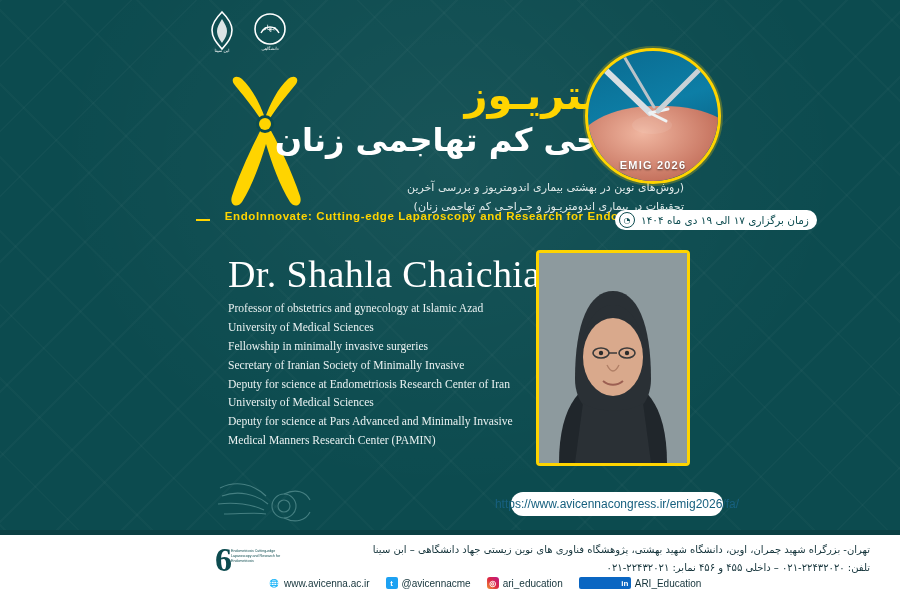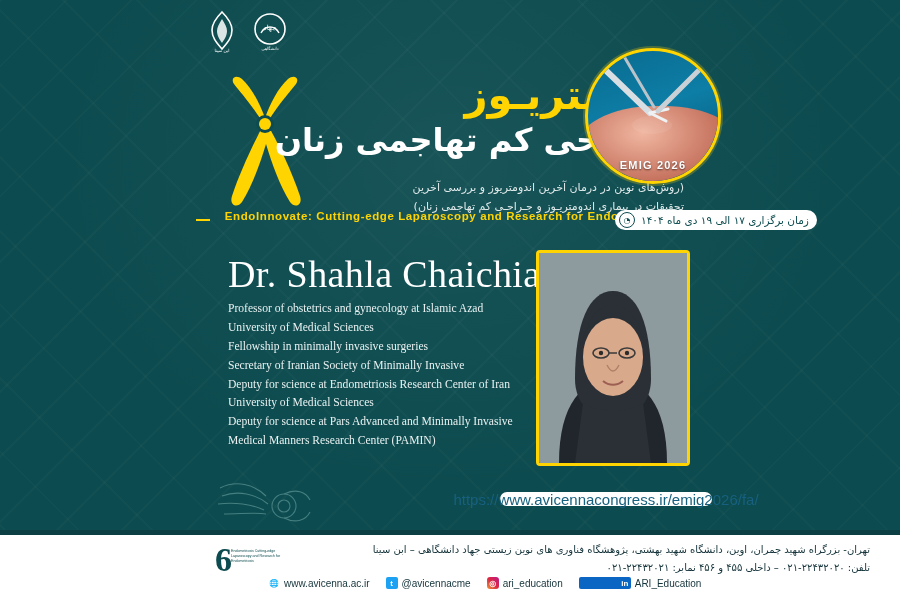--- a/index.html
+++ b/index.html
@@ -89,22 +89,22 @@
   }
 
   .speaker-photo{
     position:absolute;left:536px;top:250px;width:148px;height:210px;border:3px solid #ffd400;border-radius:4px;
     overflow:hidden;z-index:6;background:#223;
   }
   .speaker-photo .bg{position:absolute;inset:0;background:linear-gradient(180deg,#9aa7ab 0%,#7c8b90 55%,#5e6e73 100%);}
 
   
   .url-pill{
-    position:absolute;left:500px;top:492px;width:212px;height:14px;border-radius:12px;background:#ffffff;
-    display:flex;align-items:center;justify-content:center;color:#17607f;font-size:15px;z-index:7;
+    position:absolute;left:511px;top:492px;width:212px;height:24px;border-radius:12px;background:#ffffff;
+    display:flex;align-items:center;justify-content:center;color:#17607f;font-size:12px;z-index:7;
   }
 
   
   .deco{position:absolute;left:210px;top:470px;width:110px;height:60px;z-index:4;opacity:.55;}
 
   
   .footer{position:absolute;left:0;bottom:0;width:900px;height:65px;background:#ffffff;z-index:8;}
   .footer-rule{position:absolute;left:0;bottom:65px;width:900px;height:5px;background:#0b3f43;z-index:8;}
   .footer-logo{position:absolute;left:215px;top:8px;width:48px;height:46px;color:#0c4b4f;}
   .footer-logo .six{font-size:34px;font-weight:bold;font-family:"Liberation Serif",serif;color:#0c4b4f;line-height:1;}
@@ -155,21 +155,21 @@
       <circle cx="55" cy="52" r="6" fill="#ffd400"></circle>
     </svg>
   </div>
 
   <div class="main-title">
     <div class="l1">اندومتریـوز</div>
     <div class="l2">و جراحی کم تهاجمی زنان</div>
   </div>
 
   <div class="sub-fa">
-    <div>(روش‌های نوین در درمان آخرین اندومتریوز و بررسی آخرین</div>
+    <div>(روش‌های نوین در بهشتی بیماری اندومتریوز و بررسی آخرین</div>
     <div>تحقیقات در بیماری اندومتریـوز و جـراحـی کم تهاجمی زنان)</div>
   </div>
 
   <div class="rule-left"></div>
   <div class="sub-en">EndoInnovate: Cutting-edge Laparoscopy and Research for Endometriosis</div>
 
   <div class="photo-badge">
     <div class="tissue"></div>
     <svg class="instr" viewBox="0 0 130 130">
       <path d="M6 8 L62 62" stroke="#d8dee2" stroke-width="6" stroke-linecap="round"></path>

